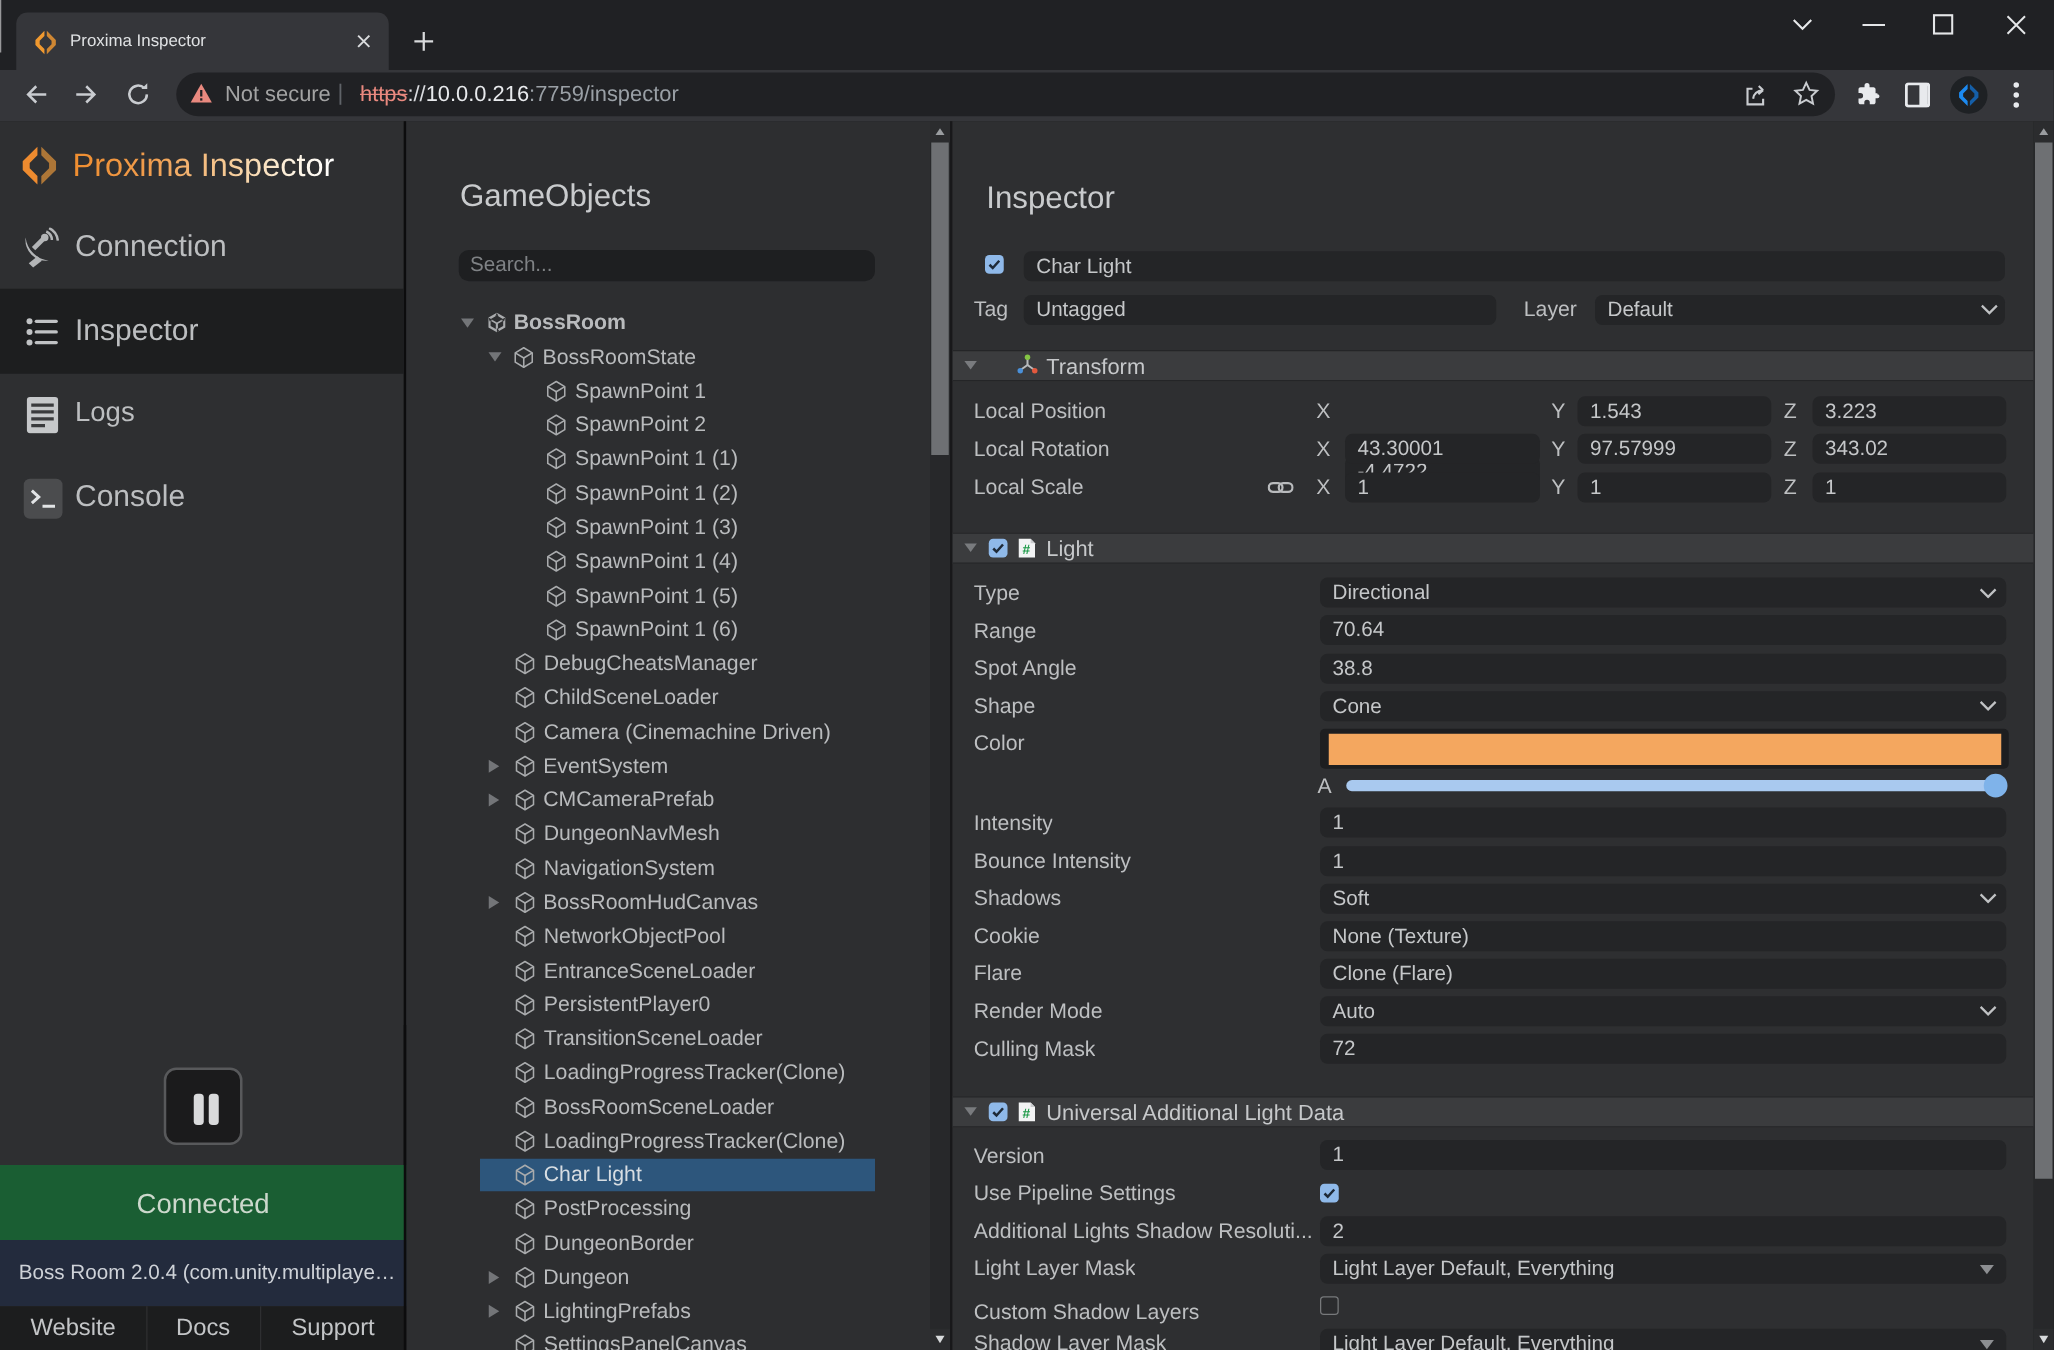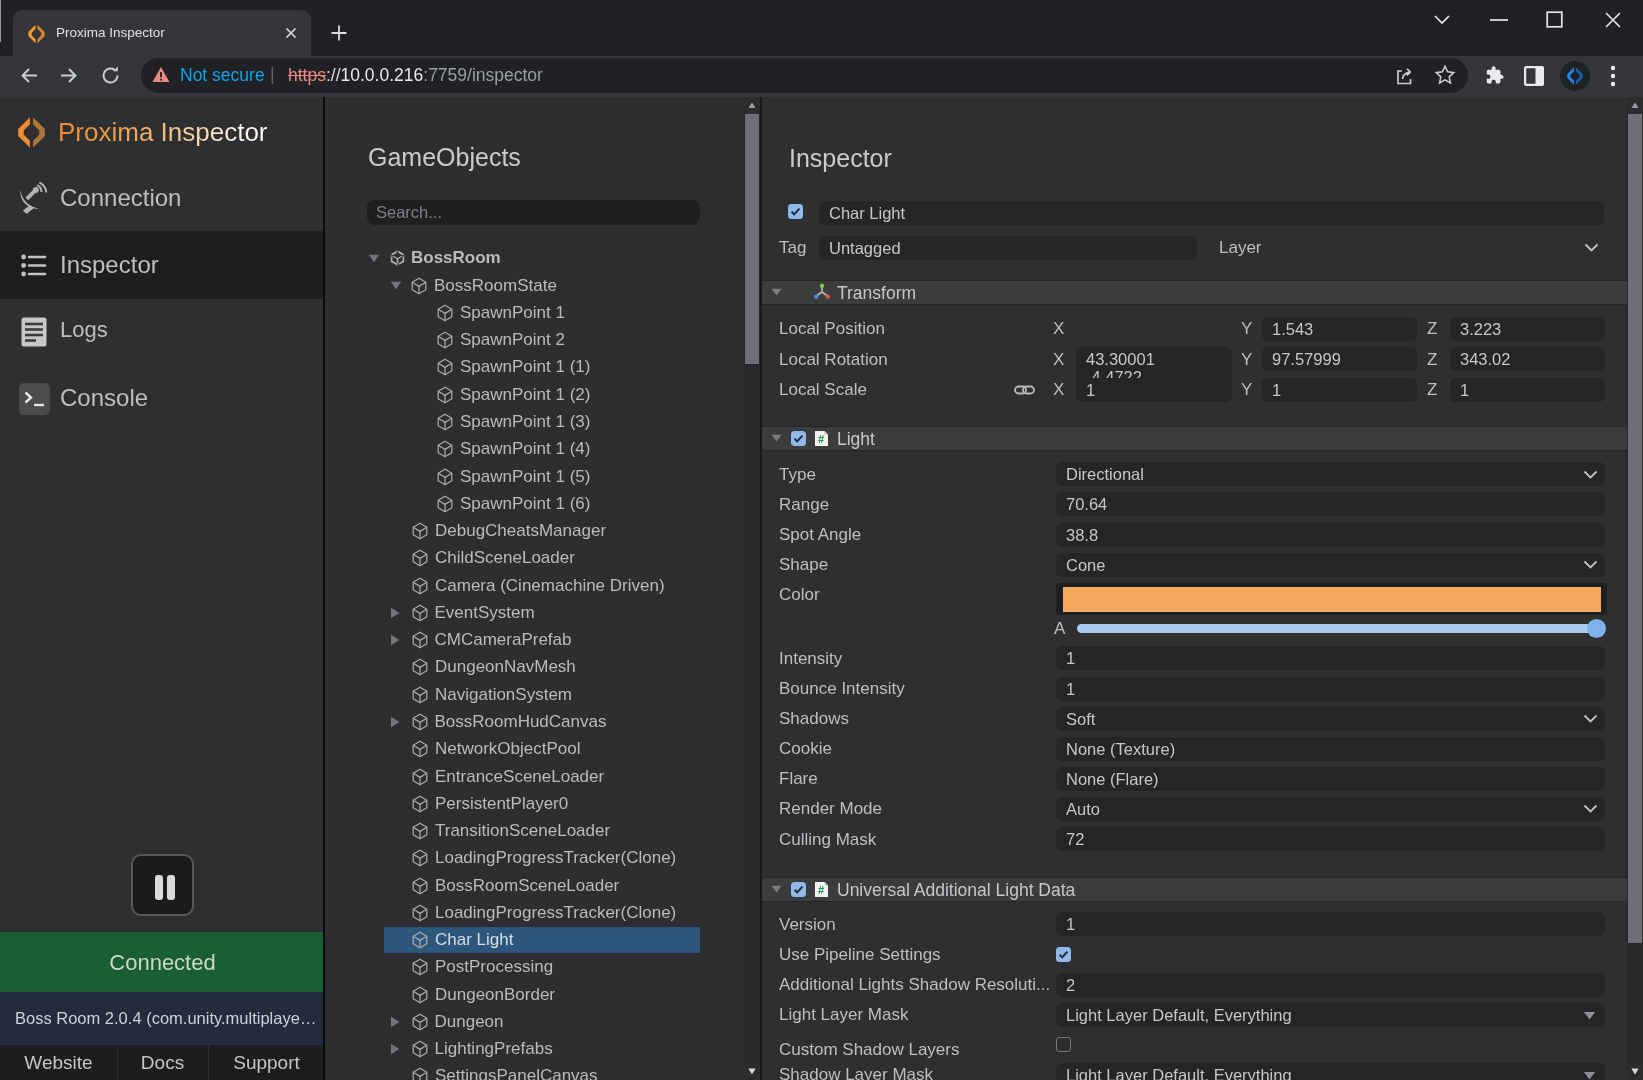--- a/index.html
+++ b/index.html
@@ -67,21 +67,21 @@
 <svg class="abs" style="left:100px;top:65px" width="21" height="21" viewBox="0 0 21 21">
     <path d="M17.5 10.5 a7 7 0 1 1 -2.05-4.95" stroke="#c9ccd0" stroke-width="2" fill="none"></path>
     <path d="M17.8 1.5 V6.2 H13.1 Z" fill="#c9ccd0"></path>
   </svg>
 <div id="urlpill" class="abs"></div>
 <svg class="abs" style="left:152px;top:66px" width="18" height="17" viewBox="0 0 18 17">
     <path d="M9 1 L17.5 16 H0.5 Z" fill="#e9897f"></path>
     <rect x="8.1" y="6" width="1.8" height="5.2" fill="#202124"></rect>
     <rect x="8.1" y="12.6" width="1.8" height="1.9" fill="#202124"></rect>
   </svg>
-<div class="t" style="left:180px;top:65px;font-size:17.5px;color:#0ea5e9;">Not secure</div>
+<div class="t" style="left:180px;top:65px;font-size:17.5px;color:#a3a3a3;">Not secure</div>
 <div class="t" style="left:270px;top:64px;font-size:18px;color:#5f6368;">|</div>
 <div class="t" style="left:288px;top:65px;font-size:17.5px;color:#dadce0;"><span style="color:#e9897f;text-decoration:line-through;">https</span>://<span style="color:#e8eaed">10.0.0.216</span><span style="color:#9aa0a6">:7759/inspector</span></div>
 <svg class="abs" style="left:1394px;top:65px" width="22" height="22" viewBox="0 0 22 22" fill="none" stroke="#c9ccd0" stroke-width="1.7">
     <path d="M8 6 H4 V18.5 H16.5 V14"></path>
     <path d="M8.5 14 C9 10 12 7.5 16.5 7.2 M16.5 7.2 L13 3.8 M16.5 7.2 L12.7 10.3" stroke-linejoin="round"></path>
   </svg>
 <svg class="abs" style="left:1434px;top:64px" width="22" height="22" viewBox="0 0 24 24" fill="none" stroke="#c9ccd0" stroke-width="1.7">
     <path d="M12 2.5 L14.9 8.6 L21.5 9.4 L16.6 14 L17.9 20.6 L12 17.3 L6.1 20.6 L7.4 14 L2.5 9.4 L9.1 8.6 Z"></path>
   </svg>
 <svg class="abs" style="left:1484px;top:65px" width="21" height="21" viewBox="0 0 24 24" fill="#e8eaed">
@@ -109,20 +109,21 @@
 <div class="t" style="left:27px;top:47px;font-size:25px;color:#c9cbcd;">Inspector</div>
 <div class="chk" style="left:26px;top:107px;">
       <svg width="13" height="13" viewBox="0 0 13 13">
         <path d="M2.6 6.8 L5.2 9.4 L10.4 3.6" stroke="#1e2a38" stroke-width="2" fill="none"></path>
       </svg>
     </div>
 <div class="field" style="left:57px;top:104px;width:785px;height:24px;line-height:24px;">Char Light</div>
 <div class="t lab" style="left:17px;top:141px;">Tag</div>
 <div class="field" style="left:57px;top:139px;width:378px;height:24px;line-height:24px;">Untagged</div>
 <div class="t lab" style="left:457px;top:141px;">Layer</div>
+<div class="field" style="left:514px;top:139px;width:328px;height:24px;line-height:24px;">Default</div>
 <svg class="abs" style="left:822px;top:146px" width="15" height="9" viewBox="0 0 15 9">
       <path d="M1.5 1.5 L7.5 7.5 L13.5 1.5" stroke="#c0c2c4" stroke-width="1.8" fill="none"></path>
     </svg>
 <div class="hdr" style="top:183px;">
       <div class="htext">Transform</div>
     </div>
 <svg class="abs" style="left:9px;top:191px" width="11" height="8" viewBox="0 0 11 8">
       <path d="M0.5 0.8 L10.5 0.8 L5.5 7.5 Z" fill="#797b7e"></path>
     </svg>
 <svg class="abs" style="left:51px;top:186px" width="18" height="18" viewBox="0 0 18 18">
@@ -201,21 +202,21 @@
 <div class="t lab" style="left:17px;top:582.0px;max-width:279px;overflow:hidden;text-overflow:ellipsis;">Bounce Intensity</div>
     <div class="field" style="left:294px;top:579.5px;width:549px;height:24px;line-height:24px;">1</div>
 <div class="t lab" style="left:17px;top:612.1px;max-width:279px;overflow:hidden;text-overflow:ellipsis;">Shadows</div>
     <div class="field" style="left:294px;top:609.6px;width:549px;height:24px;line-height:24px;">Soft</div>
     <svg class="abs" style="left:821px;top:617.1px" width="15" height="9" viewBox="0 0 15 9">
       <path d="M1.5 1.5 L7.5 7.5 L13.5 1.5" stroke="#c0c2c4" stroke-width="1.8" fill="none"></path>
     </svg>
 <div class="t lab" style="left:17px;top:642.2px;max-width:279px;overflow:hidden;text-overflow:ellipsis;">Cookie</div>
     <div class="field" style="left:294px;top:639.7px;width:549px;height:24px;line-height:24px;">None (Texture)</div>
 <div class="t lab" style="left:17px;top:672.3px;max-width:279px;overflow:hidden;text-overflow:ellipsis;">Flare</div>
-    <div class="field" style="left:294px;top:669.8px;width:549px;height:24px;line-height:24px;">None (Flare)</div>
+    <div class="field" style="left:294px;top:669.8px;width:549px;height:24px;line-height:24px;">Clone (Flare)</div>
 <div class="t lab" style="left:17px;top:702.4px;max-width:279px;overflow:hidden;text-overflow:ellipsis;">Render Mode</div>
     <div class="field" style="left:294px;top:699.9px;width:549px;height:24px;line-height:24px;">Auto</div>
     <svg class="abs" style="left:821px;top:707.4px" width="15" height="9" viewBox="0 0 15 9">
       <path d="M1.5 1.5 L7.5 7.5 L13.5 1.5" stroke="#c0c2c4" stroke-width="1.8" fill="none"></path>
     </svg>
 <div class="t lab" style="left:17px;top:732.5px;max-width:279px;overflow:hidden;text-overflow:ellipsis;">Culling Mask</div>
     <div class="field" style="left:294px;top:730.0px;width:549px;height:24px;line-height:24px;">72</div>
 <div class="hdr" style="top:780px;">
       <div class="htext">Universal Additional Light Data</div>
     </div>

